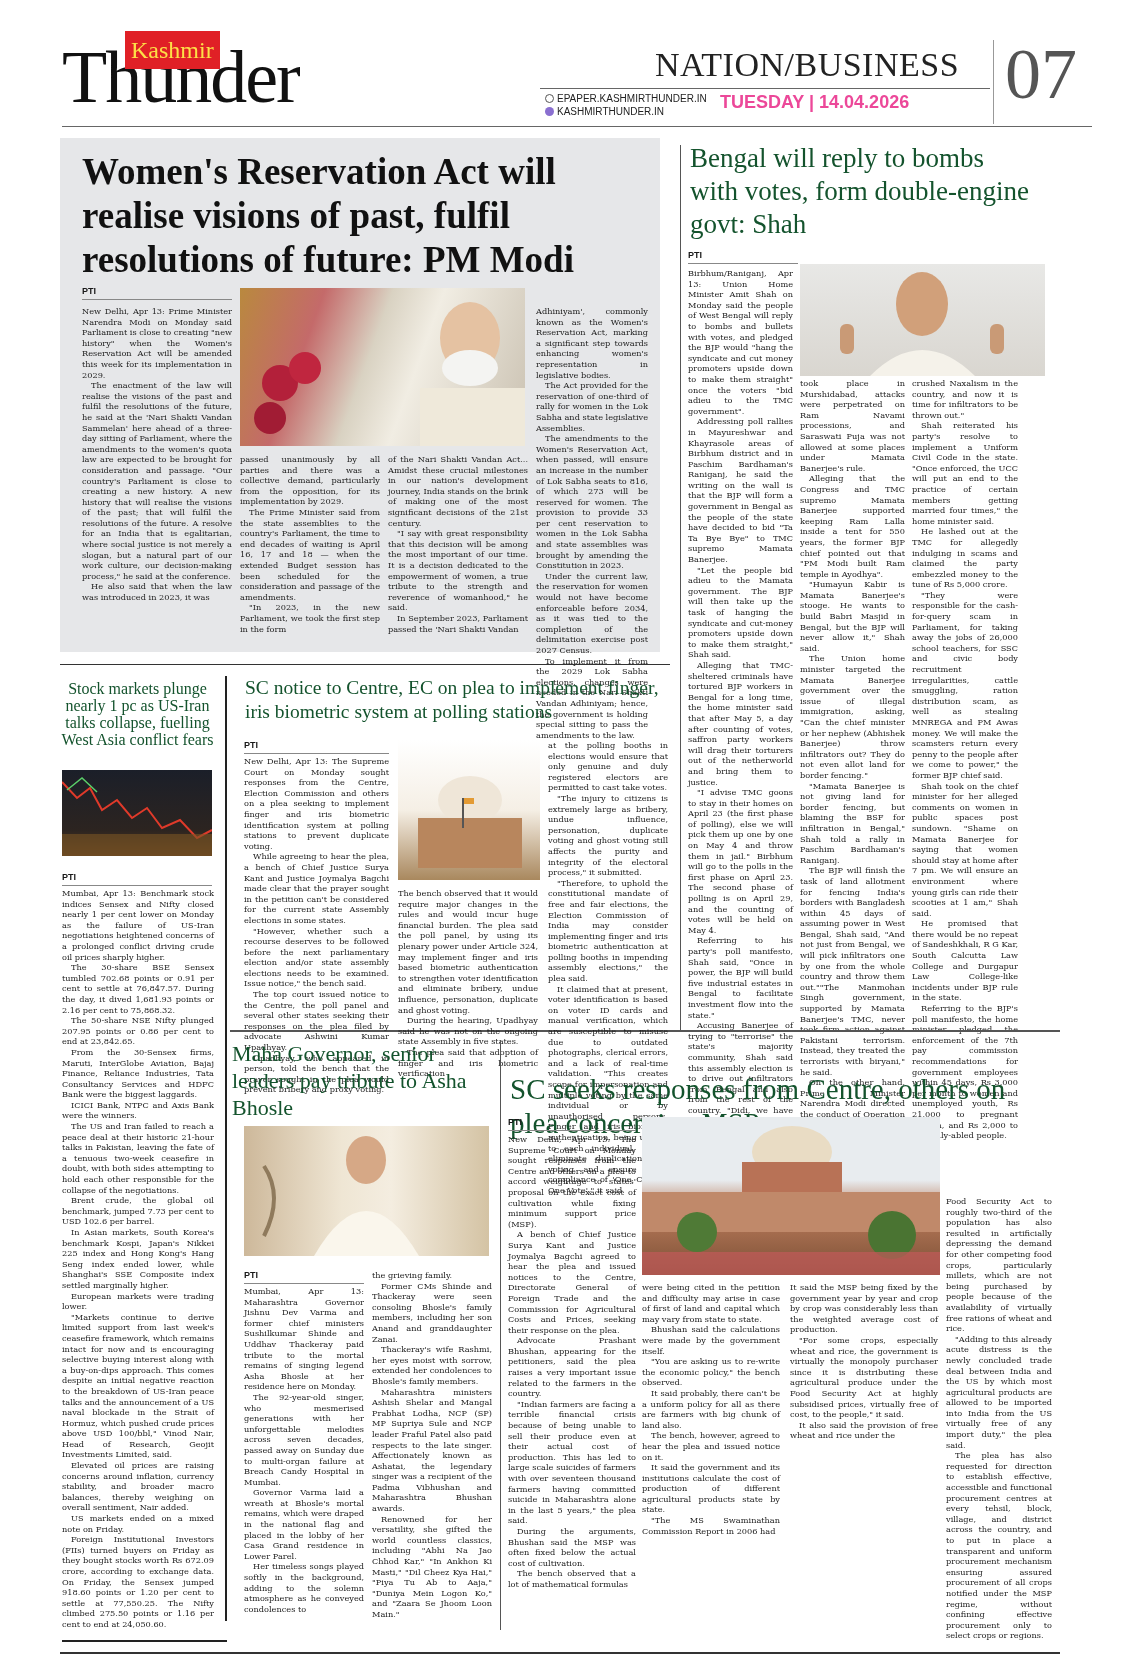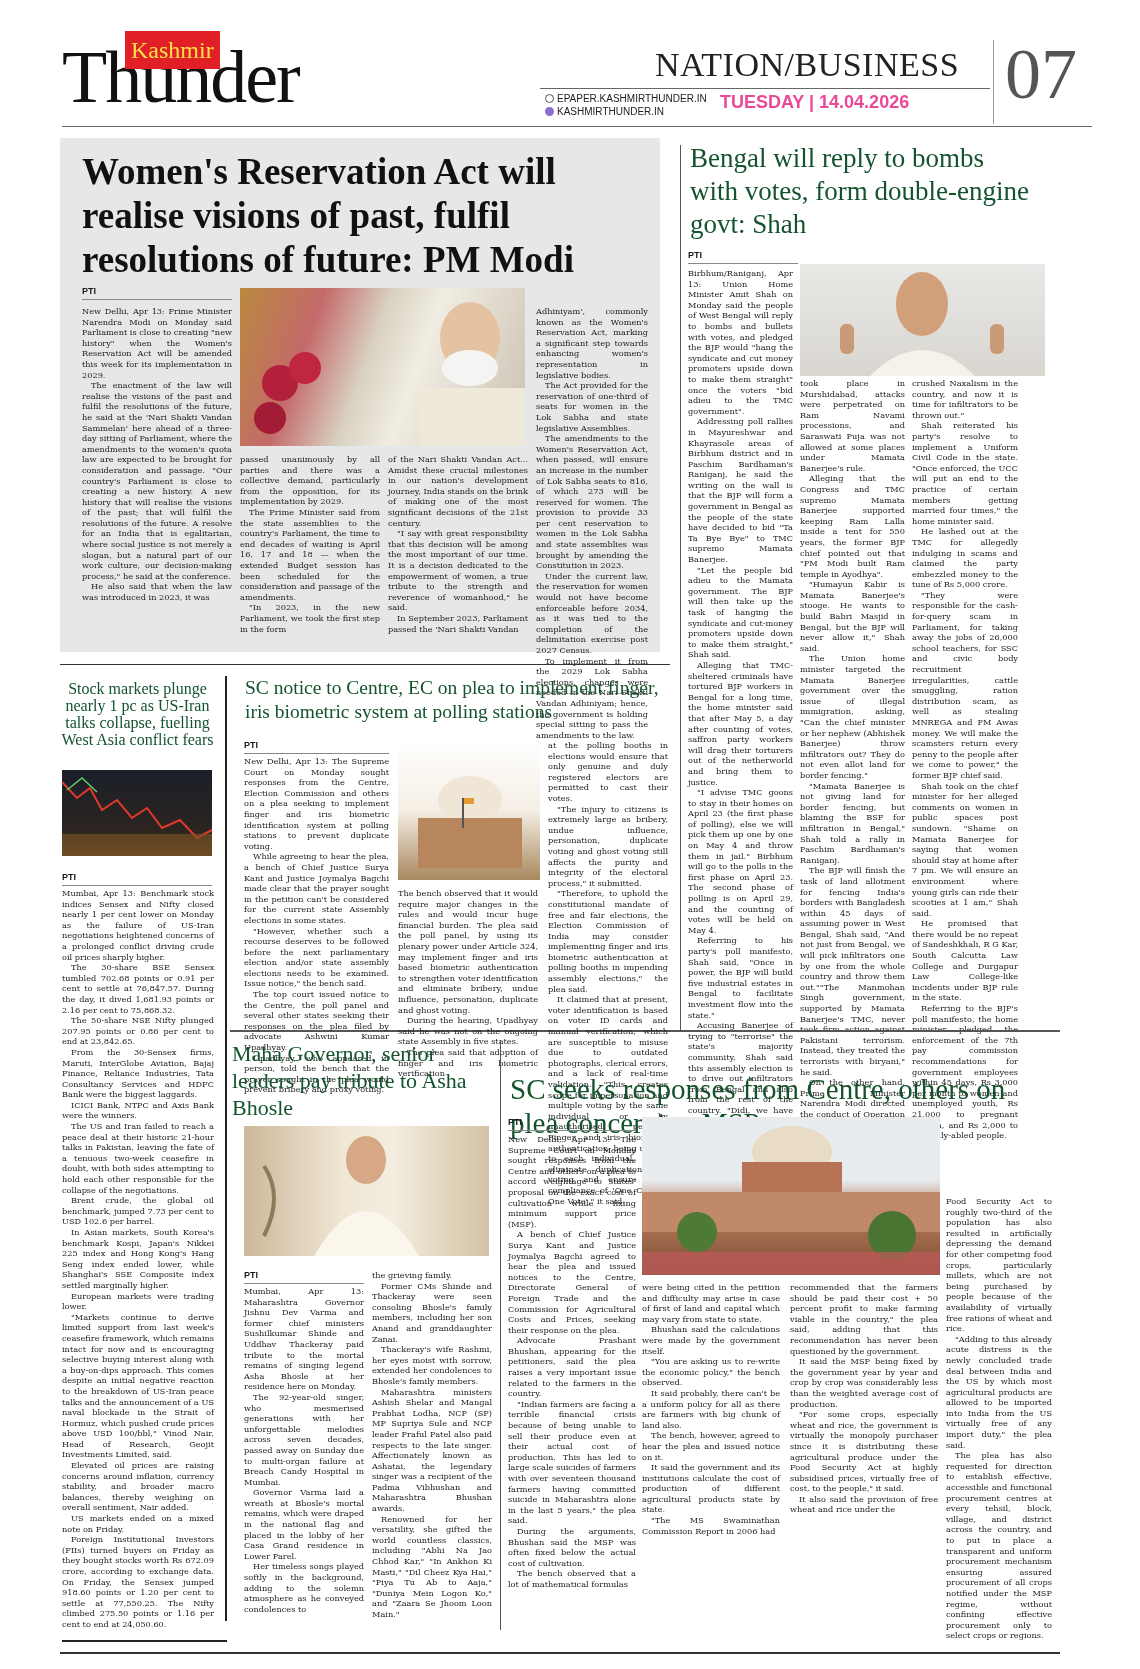--- a/index.html
+++ b/index.html
@@ -69,21 +69,21 @@
     <p>The Prime Minister said from the state assemblies to the country's Parliament, the time to end decades of waiting is April 16, 17 and 18 — when the extended Budget session has been scheduled for the consideration and passage of the amendments.</p>
     <p>"In 2023, in the new Parliament, we took the first step in the form</p>
 </div>
 <div class="abs col" style="left:388px; top:454px; width:140px;">
   <p>of the Nari Shakti Vandan Act... Amidst these crucial milestones in our nation's development journey, India stands on the brink of making one of the most significant decisions of the 21st century.</p>
     <p>"I say with great responsibility that this decision will be among the most important of our time. It is a decision dedicated to the empowerment of women, a true tribute to the strength and reverence of womanhood," he said.</p>
     <p>In September 2023, Parliament passed the 'Nari Shakti Vandan</p>
 </div>
 <div class="abs col" style="left:536px; top:306px; width:112px;">
   <p>Adhiniyam', commonly known as the Women's Reservation Act, marking a significant step towards enhancing women's representation in legislative bodies.</p>
-    <p>The Act provided for the reservation of one-third of seats for women in the Lok Sabha and state legislative Assemblies.</p>
+    <p>The Act provided for the reservation of one-third of rally for women in the Lok Sabha and state legislative Assemblies.</p>
     <p>The amendments to the Women's Reservation Act, when passed, will ensure an increase in the number of Lok Sabha seats to 816, of which 273 will be reserved for women. The provision to provide 33 per cent reservation to women in the Lok Sabha and state assemblies was brought by amending the Constitution in 2023.</p>
     <p>Under the current law, the reservation for women would not have become enforceable before 2034, as it was tied to the completion of the delimitation exercise post 2027 Census.</p>
     <p>To implement it from the 2029 Lok Sabha elections, changes were needed in the Nari Shakti Vandan Adhiniyam; hence, the government is holding special sitting to pass the amendments to the law.</p>
 </div>
 
 <div class="abs vrule" style="left:680px; top:145px; height:885px; width:1px; background:#555;"></div>
 <div class="abs h2" style="left:690px; top:142px; width:340px; font-size:27px; line-height:33px;">Bengal will reply to bombs with votes, form double-engine govt: Shah</div>
 <div class="abs byline" style="left:688px; top:250px; width:110px;">PTI</div>
 <div class="abs photo" style="left:800px; top:264px; width:245px; height:112px; background:linear-gradient(180deg,#e8e8e6 0%,#d9d6d0 100%);">
   <svg width="245" height="112">
@@ -168,21 +168,21 @@
     <rect x="64" y="58" width="2" height="30" fill="#555"></rect>
     <rect x="66" y="58" width="10" height="6" fill="#e39b35"></rect>
   </svg>
 </div>
 <div class="abs col" style="left:398px; top:888px; width:140px;">
   <p>The bench observed that it would require major changes in the rules and would incur huge financial burden. The plea said the poll panel, by using its plenary power under Article 324, may implement finger and iris based biometric authentication to strengthen voter identification and eliminate bribery, undue influence, personation, duplicate and ghost voting.</p>
     <p>During the hearing, Upadhyay said he was not on the ongoing state Assembly in five states.</p>
     <p>The plea said that adoption of finger and iris biometric verification</p>
 </div>
 <div class="abs col" style="left:548px; top:740px; width:120px;">
-  <p>at the polling booths in elections would ensure that only genuine and duly registered electors are permitted to cast their votes.</p>
+  <p>at the polling booths in elections would ensure that only genuine and duly registered electors are permitted to cast take votes.</p>
     <p>"The injury to citizens is extremely large as bribery, undue influence, personation, duplicate voting and ghost voting still affects the purity and integrity of the electoral process," it submitted.</p>
     <p>"Therefore, to uphold the constitutional mandate of free and fair elections, the Election Commission of India may consider implementing finger and iris biometric authentication at polling booths in impending assembly elections," the plea said.</p>
     <p>It claimed that at present, voter identification is based on voter ID cards and manual verification, which are susceptible to misuse due to outdated photographs, clerical errors, and a lack of real-time validation. "This creates scope for impersonation and multiple voting by the same individual or by unauthorised persons. Finger and iris biometric authentication, being unique to each individual, would eliminate duplication/ghost voting and ensure strict compliance of 'One Citizen, One Vote'," it said.</p>
 </div>
 
 <div class="abs h2" style="left:232px; top:1040px; width:260px; font-size:22px; line-height:27px;">Maha Governor, senior leaders pay tribute to Asha Bhosle</div>
 <div class="abs photo" style="left:244px; top:1126px; width:245px; height:130px; background:linear-gradient(90deg,#cdb89a 0%,#efe6d4 40%,#f4ede0 60%,#d4c3a4 100%);">
   <svg width="245" height="130">
     <ellipse cx="122" cy="34" rx="20" ry="24" fill="#d6a886"></ellipse>
     <path d="M70 130 Q122 40 175 130 Z" fill="#faf6ec"></path>
@@ -228,21 +228,20 @@
 <div class="abs col" style="left:642px; top:1282px; width:138px;">
   <p>were being cited in the petition and difficulty may arise in case of first of land and capital which may vary from state to state.</p>
     <p>Bhushan said the calculations were made by the government itself.</p>
     <p>"You are asking us to re-write the economic policy," the bench observed.</p>
     <p>It said probably, there can't be a uniform policy for all as there are farmers with big chunk of land also.</p>
     <p>The bench, however, agreed to hear the plea and issued notice on it.</p>
     <p>It said the government and its institutions calculate the cost of production of different agricultural products state by state.</p>
     <p>"The MS Swaminathan Commission Report in 2006 had</p>
 </div>
 <div class="abs col" style="left:790px; top:1282px; width:148px;">
-  <p>recommended that the farmers should be paid their cost + 50 percent profit to make farming viable in the country," the plea said, adding that this recommendation has never been questioned by the government.</p>
     <p>It said the MSP being fixed by the government year by year and crop by crop was considerably less than the weighted average cost of production.</p>
     <p>"For some crops, especially wheat and rice, the government is virtually the monopoly purchaser since it is distributing these agricultural produce under the Food Security Act at highly subsidised prices, virtually free of cost, to the people," it said.</p>
     <p>It also said the provision of free wheat and rice under the</p>
 </div>
 <div class="abs col" style="left:946px; top:1196px; width:106px;">
   <p>Food Security Act to roughly two-third of the population has also resulted in artificially depressing the demand for other competing food crops, particularly millets, which are not being purchased by people because of the availability of virtually free rations of wheat and rice.</p>
     <p>"Adding to this already acute distress is the newly concluded trade deal between India and the US by which most agricultural products are allowed to be imported into India from the US virtually free of any import duty," the plea said.</p>
     <p>The plea has also requested for direction to establish effective, accessible and functional procurement centres at every tehsil, block, village, and district across the country, and to put in place a transparent and uniform procurement mechanism ensuring assured procurement of all crops notified under the MSP regime, without confining effective procurement only to select crops or regions.</p>
 </div>
 

